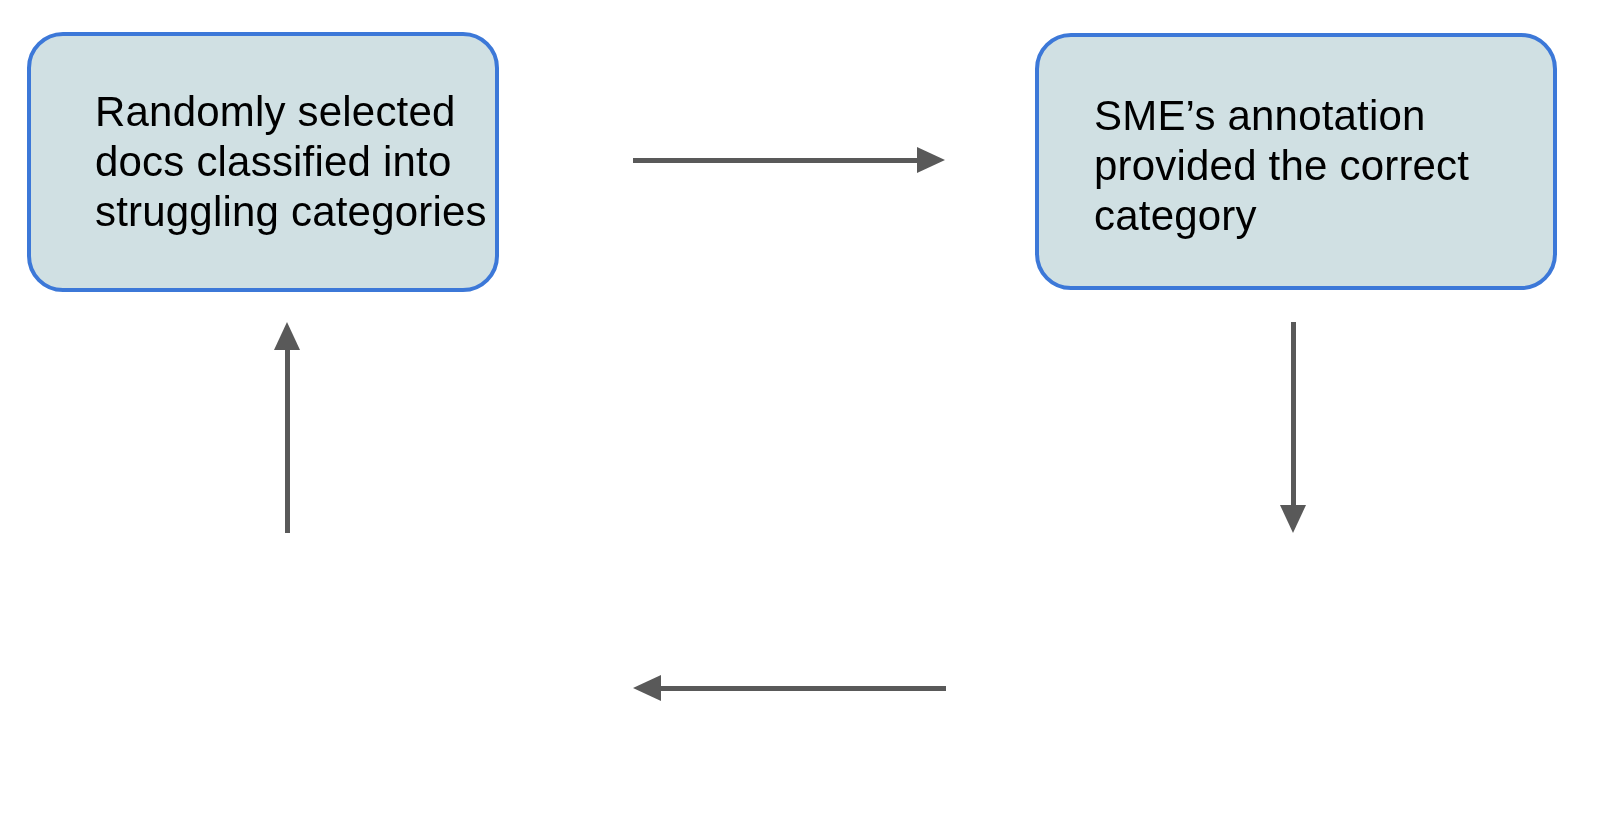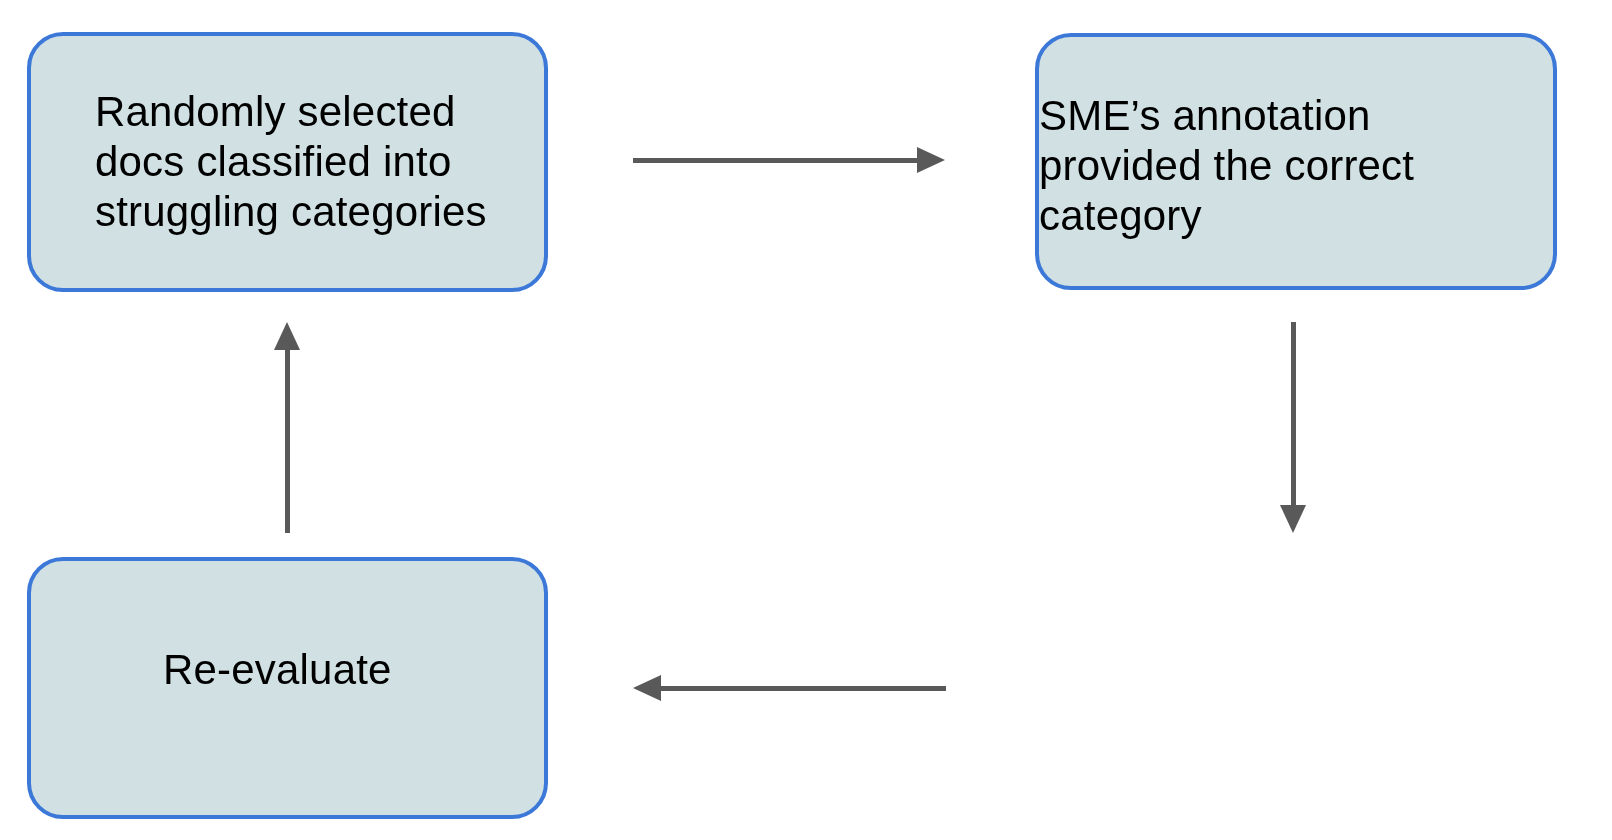--- a/index.html
+++ b/index.html
@@ -24,22 +24,22 @@
     display: flex;
     align-items: center;
   }
   .box .label {
     font-size: 42px;
     line-height: 50px;
     color: #000000;
     white-space: pre-line;
     letter-spacing: 0.2px;
   }
-  #box-random  { left: 27px;   top: 32px;  width: 521px; height: 260px; padding-left: 64px; }
-  #box-sme     { left: 1035px; top: 33px;  width: 522px; height: 257px; }
+  #box-random  { left: 27px;   top: 32px;  width: 472px; height: 260px; padding-left: 64px; }
+  #box-sme     { left: 1035px; top: 33px;  width: 522px; height: 257px; padding-left: 55px; }
   #box-sme .label     { transform: translateY(4px); }
   #box-reeval  { left: 27px;   top: 557px; width: 521px; height: 262px; padding-left: 132px; }
   #box-reeval .label  { transform: translateY(-18px); }
   #box-retrain { left: 1050px; top: 558px; width: 522px; height: 260px; padding-left: 120px; }
   #box-retrain .label { transform: translateY(-5px); }
 
   .shaft {
     position: absolute;
     background: var(--arrow, #595959);
   }
@@ -84,23 +84,20 @@
 struggling categories</span>
   </div>
 
   <div class="box" id="box-sme">
     <span class="label">SME’s annotation
 provided the correct
 category</span>
   </div>
 
 
-  <div class="box" id="box-reeval">
-    <span class="label">Re-evaluate</span>
-  </div>
 
   <div>
     <div class="shaft" id="arrow-top-shaft"></div>
     <div class="head" id="arrow-top-head"></div>
   </div>
 
   <div>
     <div class="shaft" id="arrow-right-shaft"></div>
     <div class="head" id="arrow-right-head"></div>
   </div>

